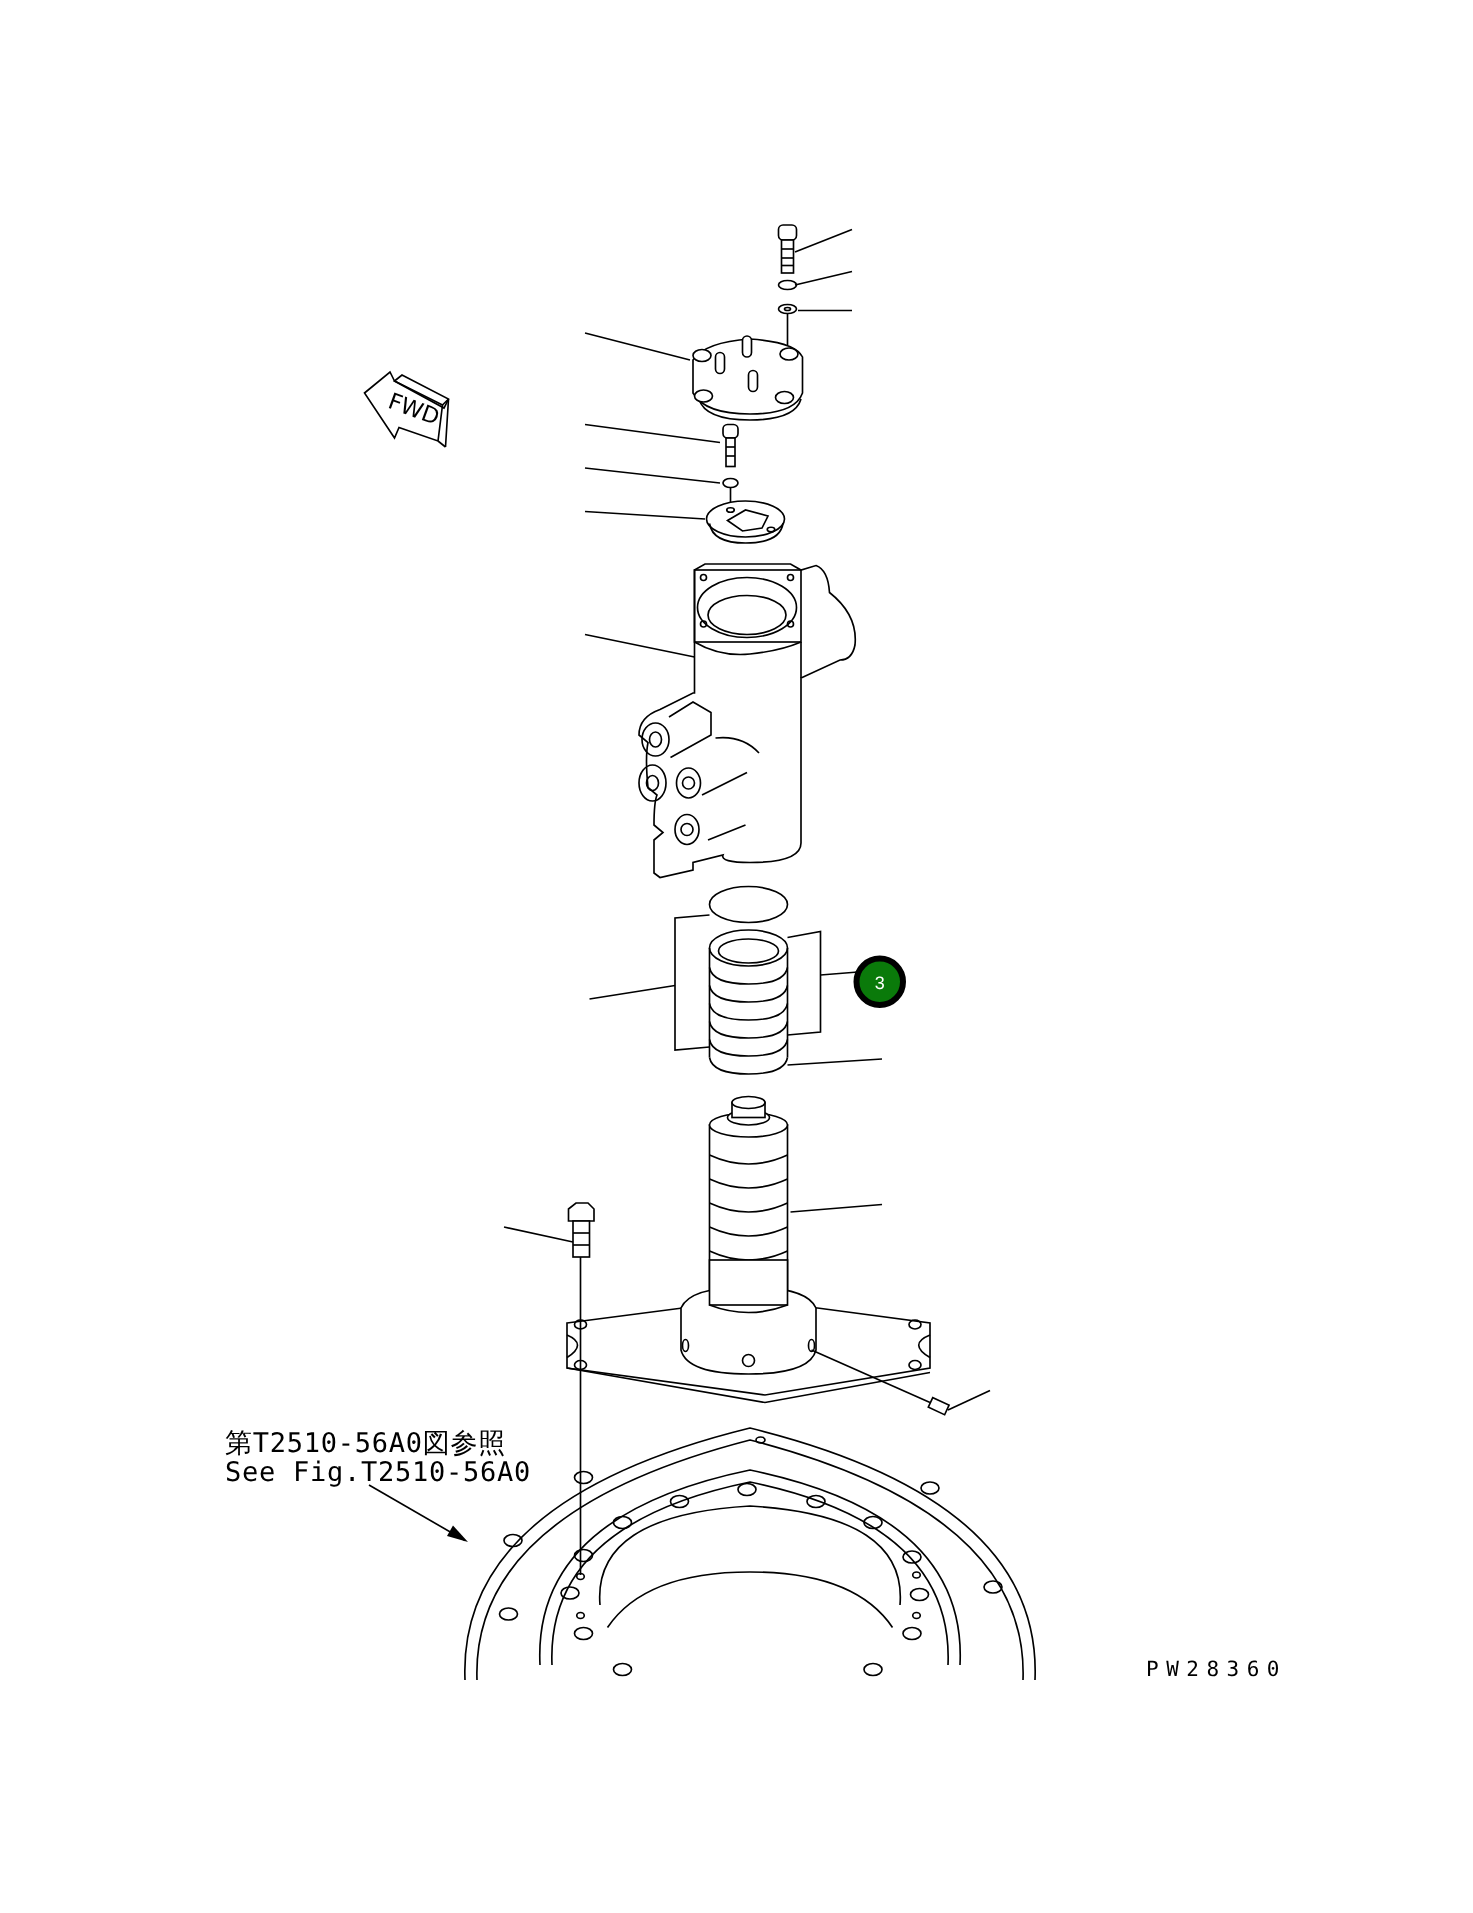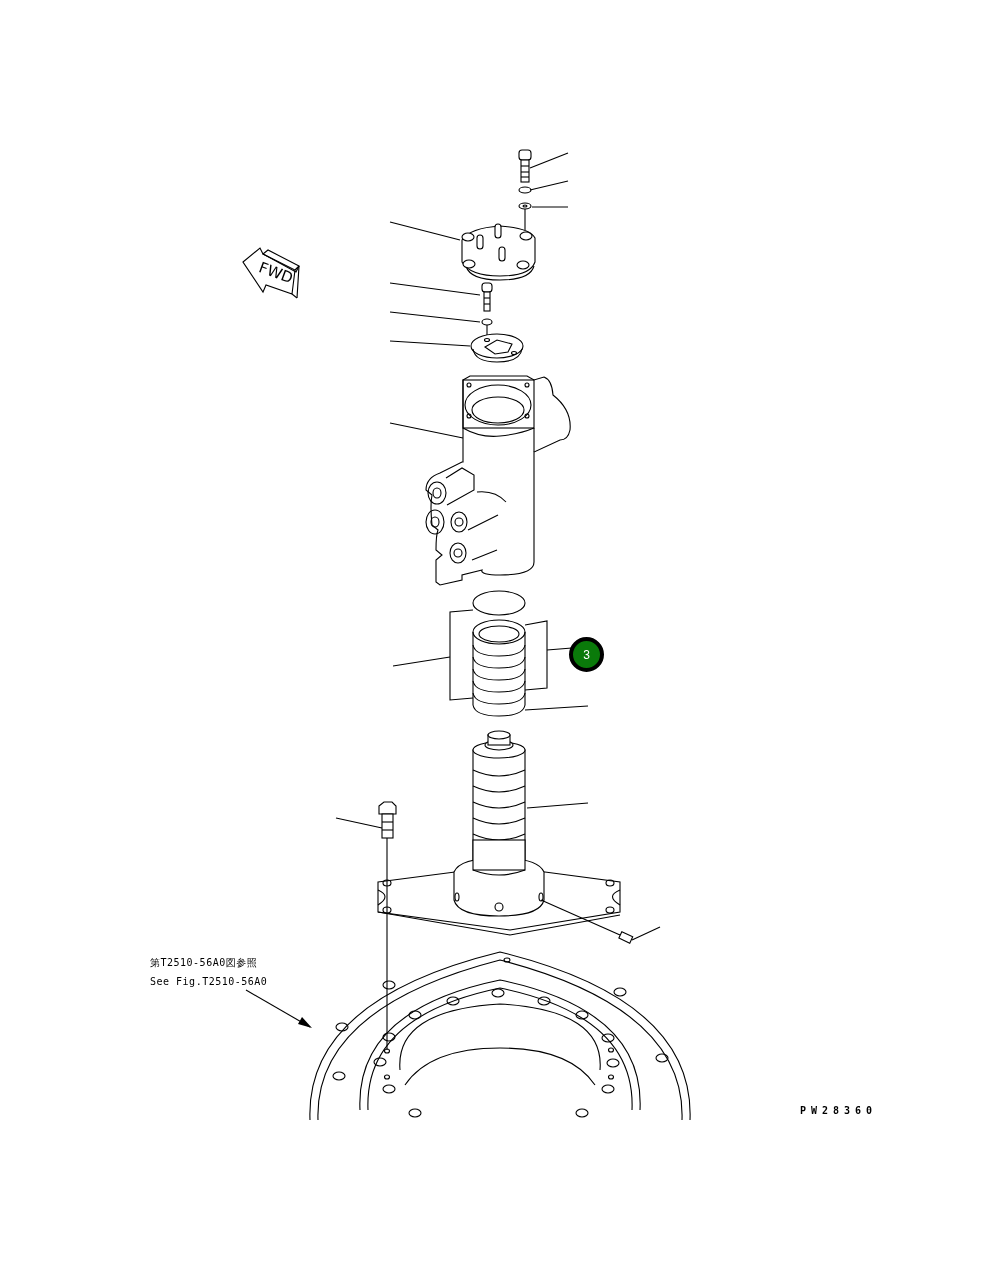--- a/index.html
+++ b/index.html
@@ -1,24 +1,24 @@
 <!DOCTYPE html>
 <html><head>
 <meta charset="utf-8">
 <style>
   html, body { margin: 0; padding: 0; background: #ffffff; }
   body { width: 982px; height: 1275px; position: relative; overflow: hidden;
          font-family: "DejaVu Sans Mono", monospace; }
   #drawing { position: absolute; left: 0; top: 0; width: 982px; height: 1275px; }
   .ln { stroke: #000; stroke-width: 1.1; fill: none; }
   .fl { stroke: #000; stroke-width: 1.1; fill: #fff; }
-  .ref-note { position: absolute; left: 150px; top: 953px; font-size: 10px;
+  .ref-note { position: absolute; left: 150px; top: 953px; font-size: 18px;
               line-height: 19px; color: #000; letter-spacing: 0.5px; white-space: pre; }
-  .drawing-id { position: absolute; left: 800px; top: 1105px; font-size: 10px;
-                letter-spacing: 5px; color: #000; font-weight: bold; }
+  .drawing-id { position: absolute; left: 764px; top: 1105px; font-size: 14px;
+                letter-spacing: 5px; color: #000; }
   .callout { position: absolute; left: 569px; top: 637px; width: 35px; height: 35px;
              border-radius: 50%; background: #0a7a0a; border: 4px solid #000;
              box-sizing: border-box; color: #fff; font-family: "Liberation Sans", sans-serif;
              font-size: 12px; display: flex; align-items: center; justify-content: center;
              cursor: pointer; }
   .fwd-label { font-family: "DejaVu Sans", sans-serif; font-size: 15px; }
 </style>
 </head>
 <body>
 

